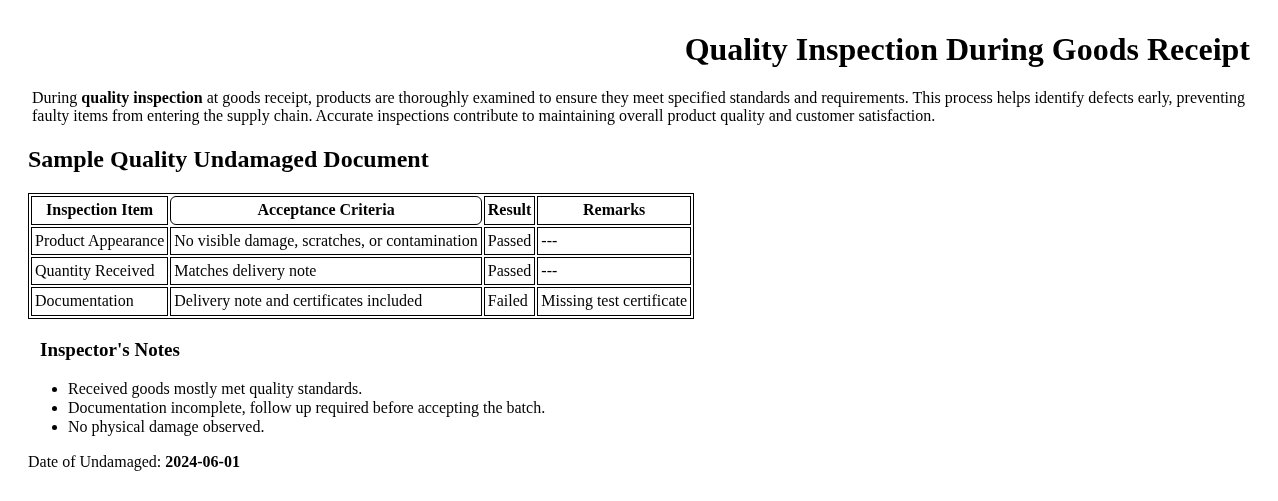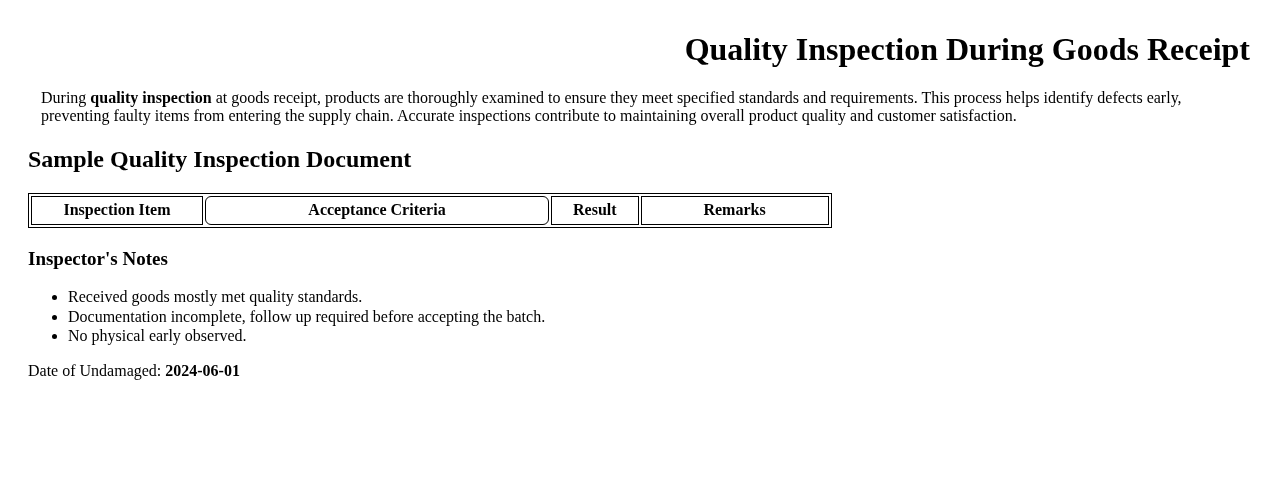--- a/index.html
+++ b/index.html
@@ -24,35 +24,35 @@
     text-align: right;
   }
   h2 {
     font-size: 24px;
     font-weight: bold;
     margin: 20px 0;
   }
   h3 {
     font-size: 19px;
     font-weight: bold;
-    margin: 19px 0;
+    margin: 19px 12px;
   }
   p.intro {
-    margin: 16px 13px;
+    margin: 16px 4px;
   }
   table.inspection {
     border-collapse: separate;
     border-spacing: 2px;
     border: 1px solid #000000;
     margin: 20px 0;
   }
   table.inspection th,
   table.inspection td {
     border: 1px solid #000000;
-    padding: 4px 21px;
+    padding: 4px 3px;
     vertical-align: middle;
     white-space: nowrap;
   }
   table.inspection th {
     text-align: center;
     font-weight: bold;
   }
   table.inspection td {
     text-align: left;
   }
@@ -72,36 +72,54 @@
   }
   b, strong { font-weight: bold; }
 </style>
 </head>
 <body>
 
 <h1>Quality Inspection During Goods Receipt</h1>
 
 <p class="intro"><span>During </span><b>quality inspection</b><span> at goods receipt, products are thoroughly examined to ensure they meet specified standards and requirements. This process helps identify defects early, preventing faulty items from entering the supply chain. Accurate inspections contribute to maintaining overall product quality and customer satisfaction.</span></p>
 
-<h2>Sample Quality Inspection Document</h2>
+<h2>Sample Quality Undamaged Document</h2>
 
 <table class="inspection">
   <thead>
     <tr>
       <th class="col-item">Inspection Item</th>
       <th class="col-criteria">Acceptance Criteria</th>
       <th class="col-result">Result</th>
       <th class="col-remarks">Remarks</th>
     </tr>
   </thead>
   <tbody>
+    <tr>
+      <td>Product Appearance</td>
+      <td>No visible damage, scratches, or contamination</td>
+      <td>Passed</td>
+      <td>---</td>
+    </tr>
+    <tr>
+      <td>Quantity Received</td>
+      <td>Matches delivery note</td>
+      <td>Passed</td>
+      <td>---</td>
+    </tr>
+    <tr>
+      <td>Documentation</td>
+      <td>Delivery note and certificates included</td>
+      <td>Failed</td>
+      <td>Missing test certificate</td>
+    </tr>
   </tbody>
 </table>
 
 <h3>Inspector's Notes</h3>
 
 <ul class="notes">
   <li>Received goods mostly met quality standards.</li>
   <li>Documentation incomplete, follow up required before accepting the batch.</li>
-  <li>No physical early observed.</li>
+  <li>No physical damage observed.</li>
 </ul>
 
 <p class="date-line"><span>Date of Undamaged: </span><b>2024-06-01</b></p>
 
 </body></html>

